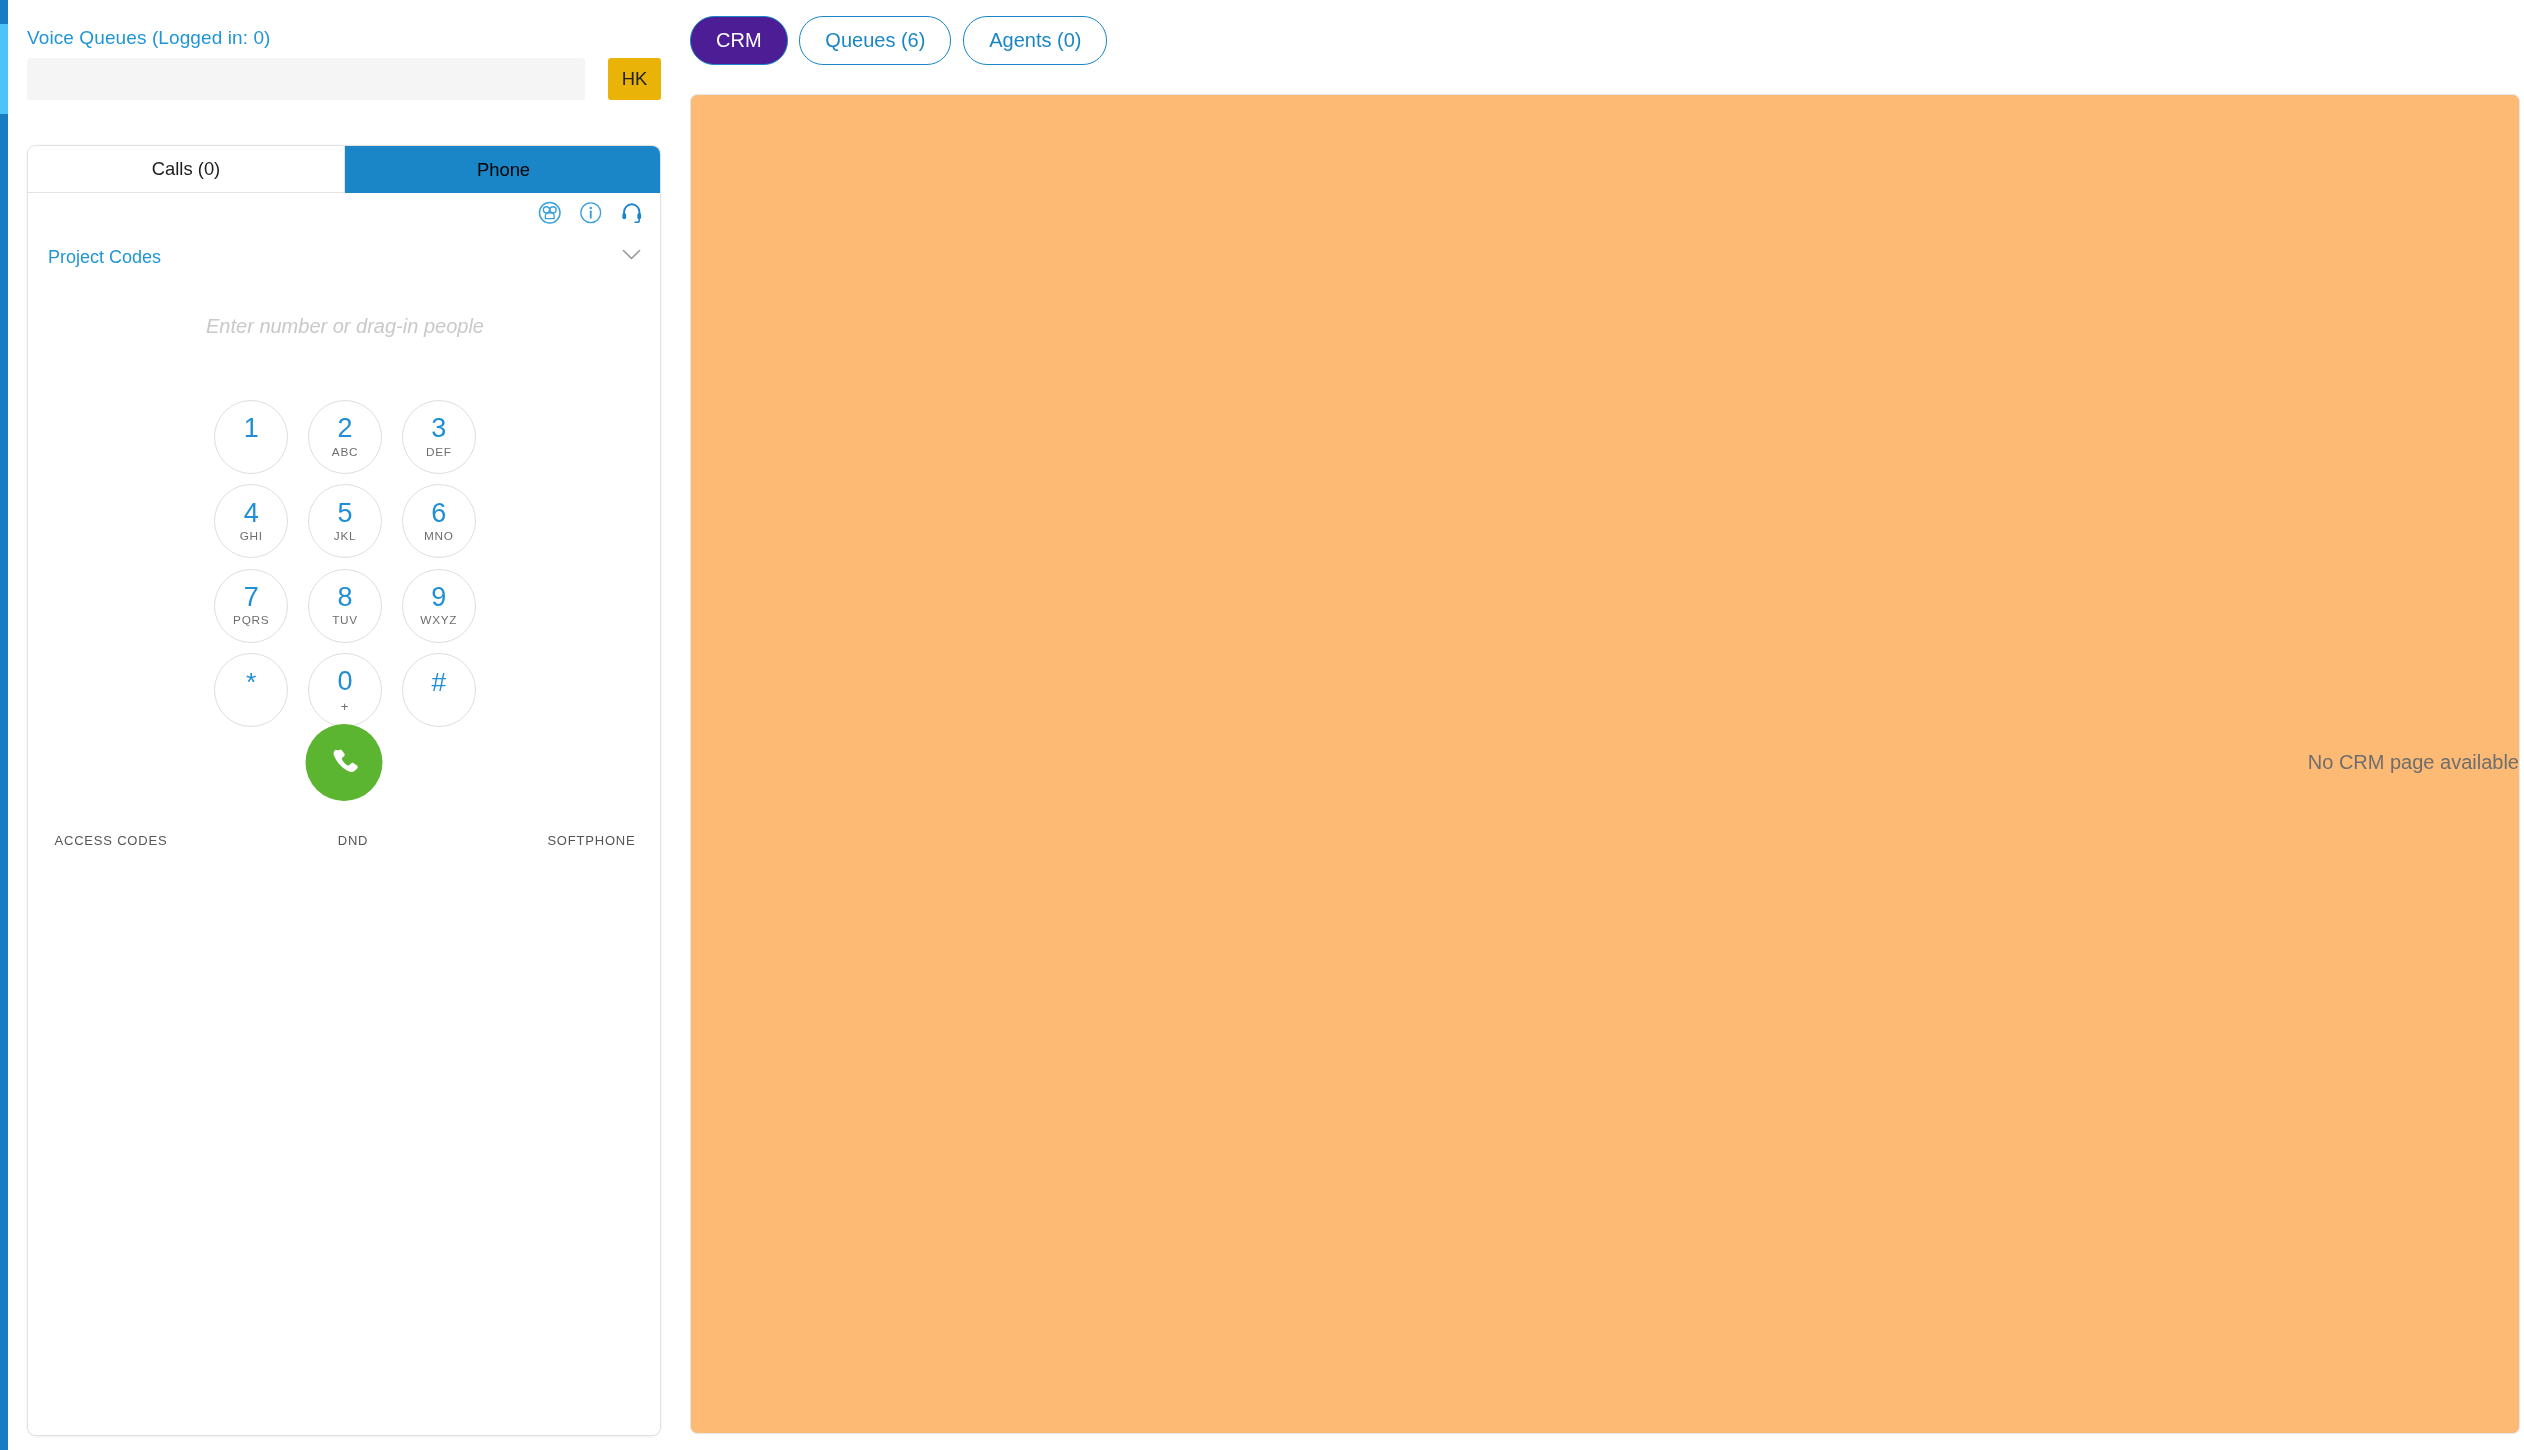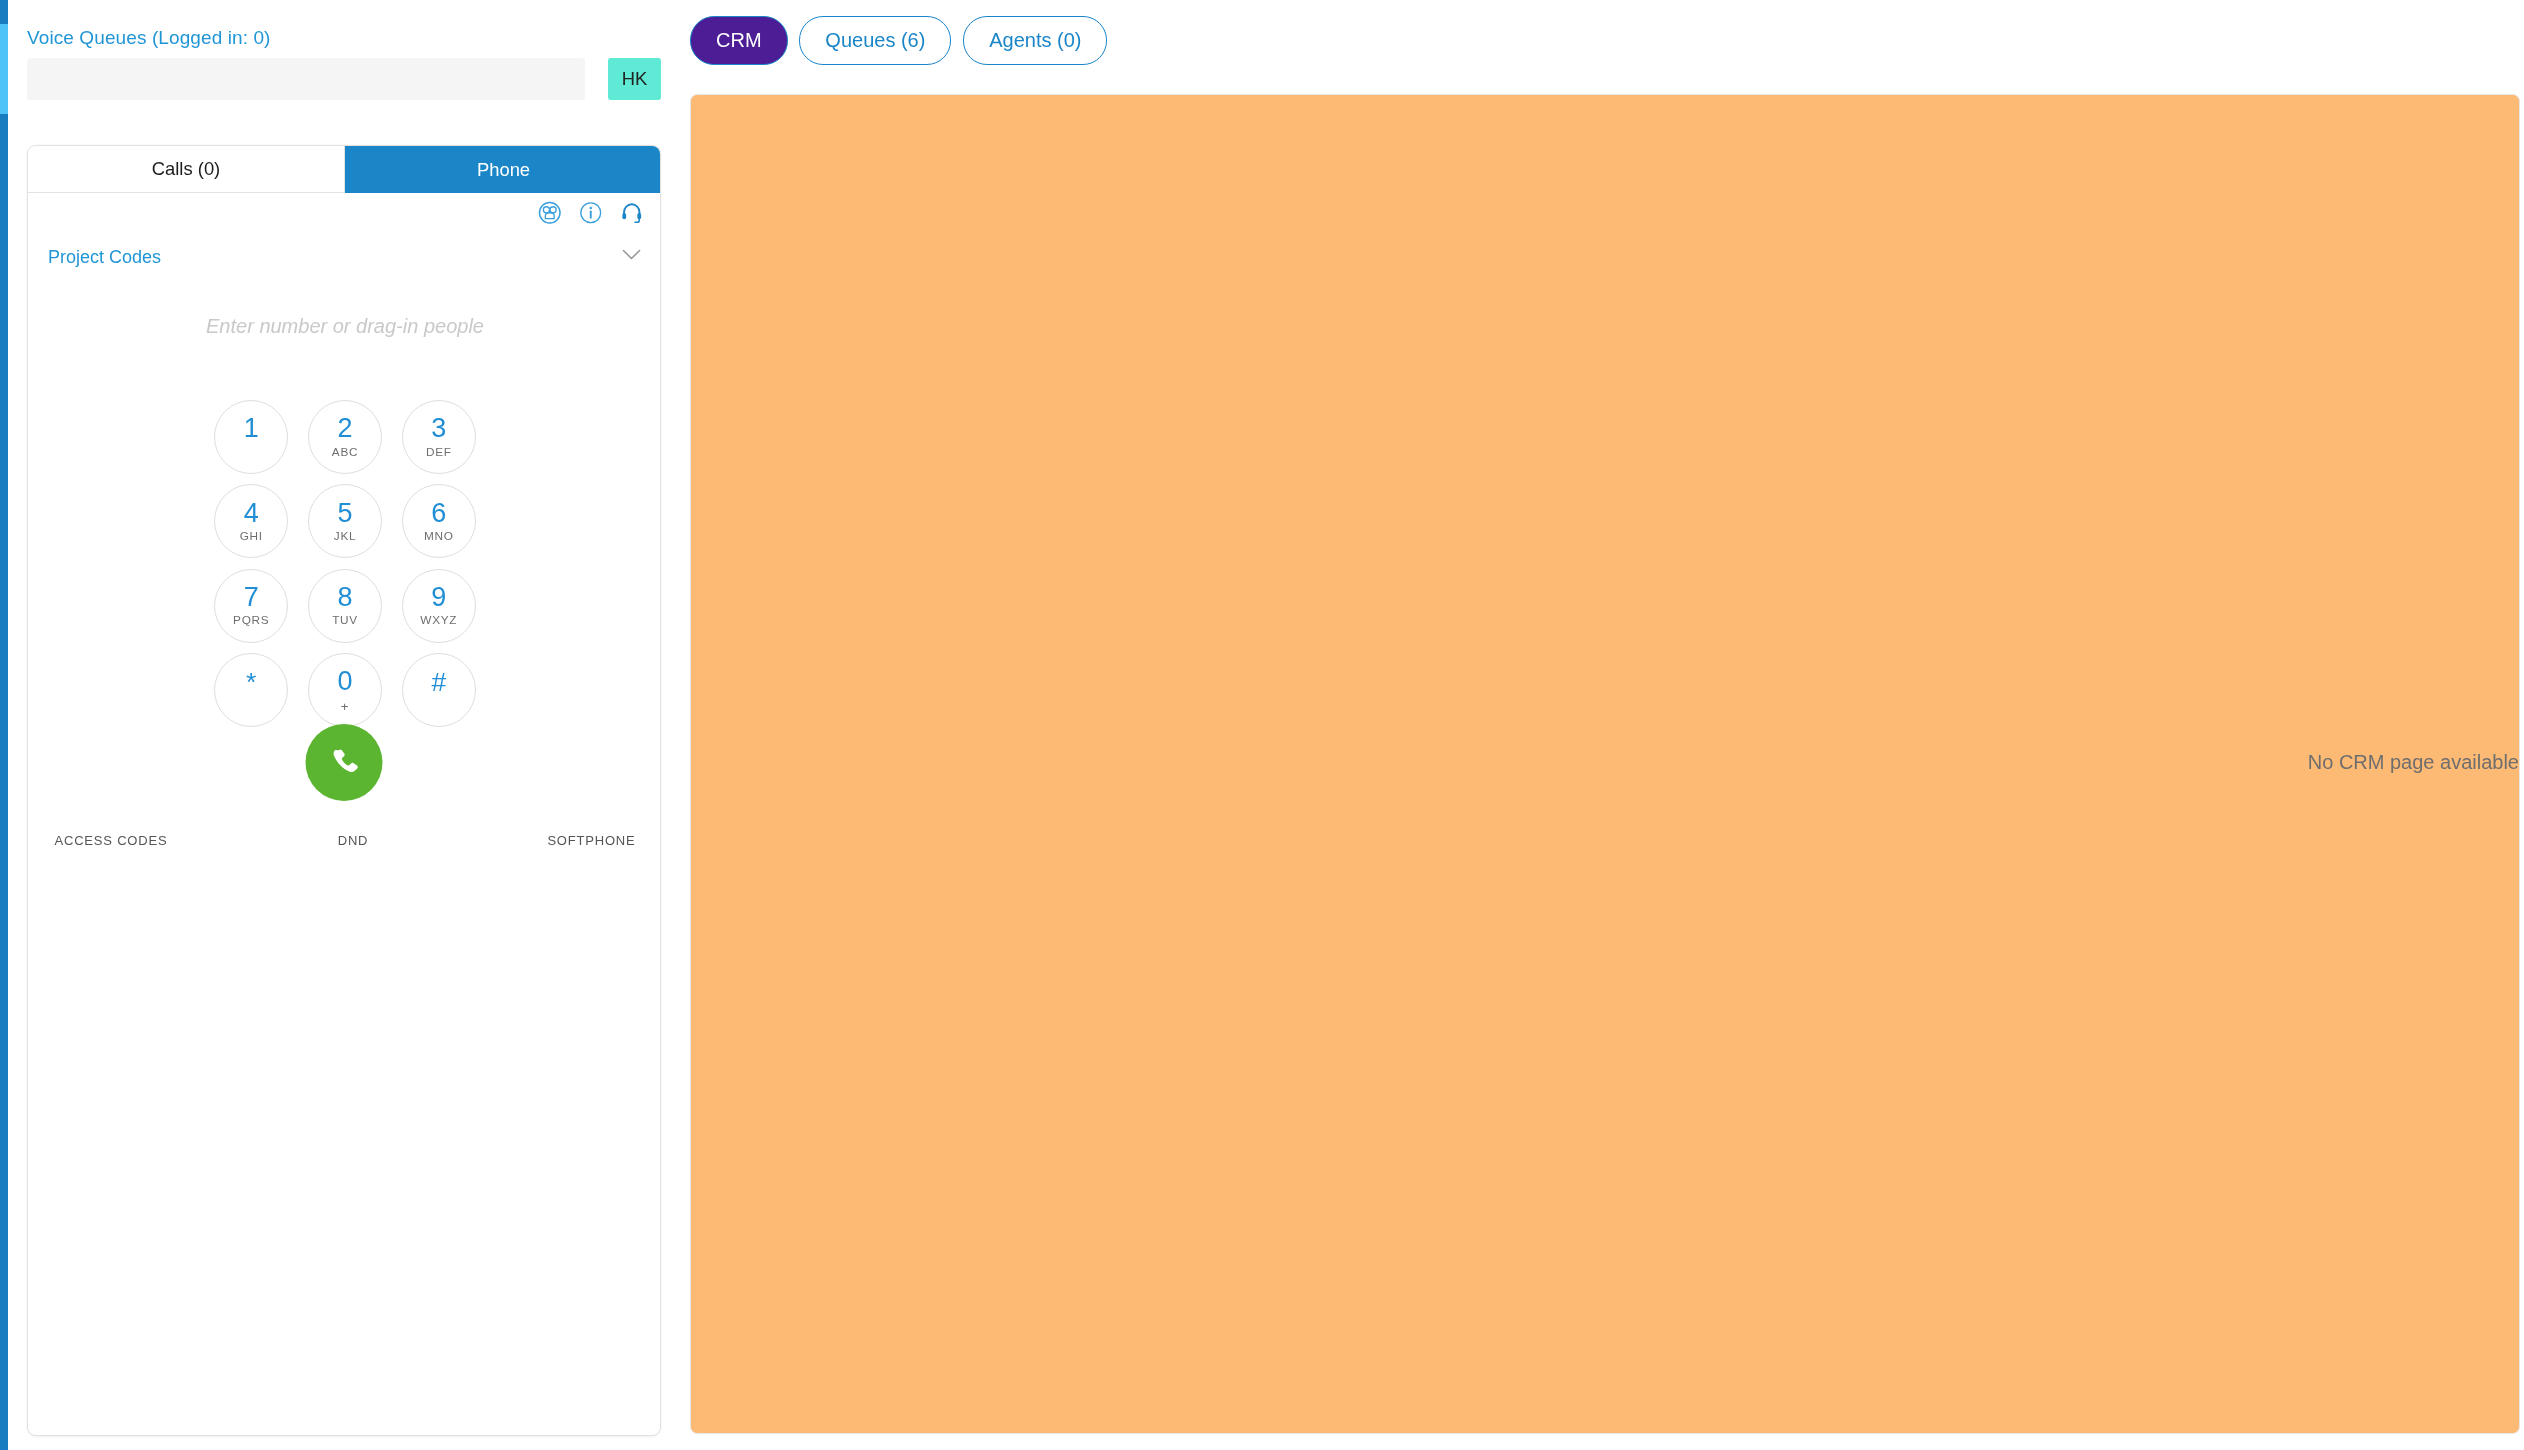--- a/index.html
+++ b/index.html
@@ -65,21 +65,21 @@
     font-family: "Liberation Sans", sans-serif;
     font-size: 17.7px;
     color: #333;
     padding: 0 11.8px;
     outline: none;
   }
   #hk-button {
     position: absolute;
     right: 0; top: 0;
     width: 53px; height: 42px;
-    background: #5eead4;
+    background: #eab308;
     border: none;
     border-radius: 2.9px;
     font-family: "Liberation Sans", sans-serif;
     font-size: 18.4px;
     color: #222;
     cursor: pointer;
     display: flex;
     align-items: center;
     justify-content: center;
   }
@@ -115,21 +115,21 @@
     font-family: "Liberation Sans", sans-serif;
   }
   .phone-tab.inactive {
     background: #ffffff;
     color: #1d1d1d;
     border-bottom: 0.7px solid #e3e3e3;
     border-right: 0.7px solid #e3e3e3;
   }
   .phone-tab.active {
     background: #1a86c8;
-    color: #ffffff;
+    color: #000000;
   }
 
   
   #phone-icon-row {
     position: absolute;
     right: 16px; top: 54px;
     display: flex;
     align-items: center;
     gap: 16px;
   }

